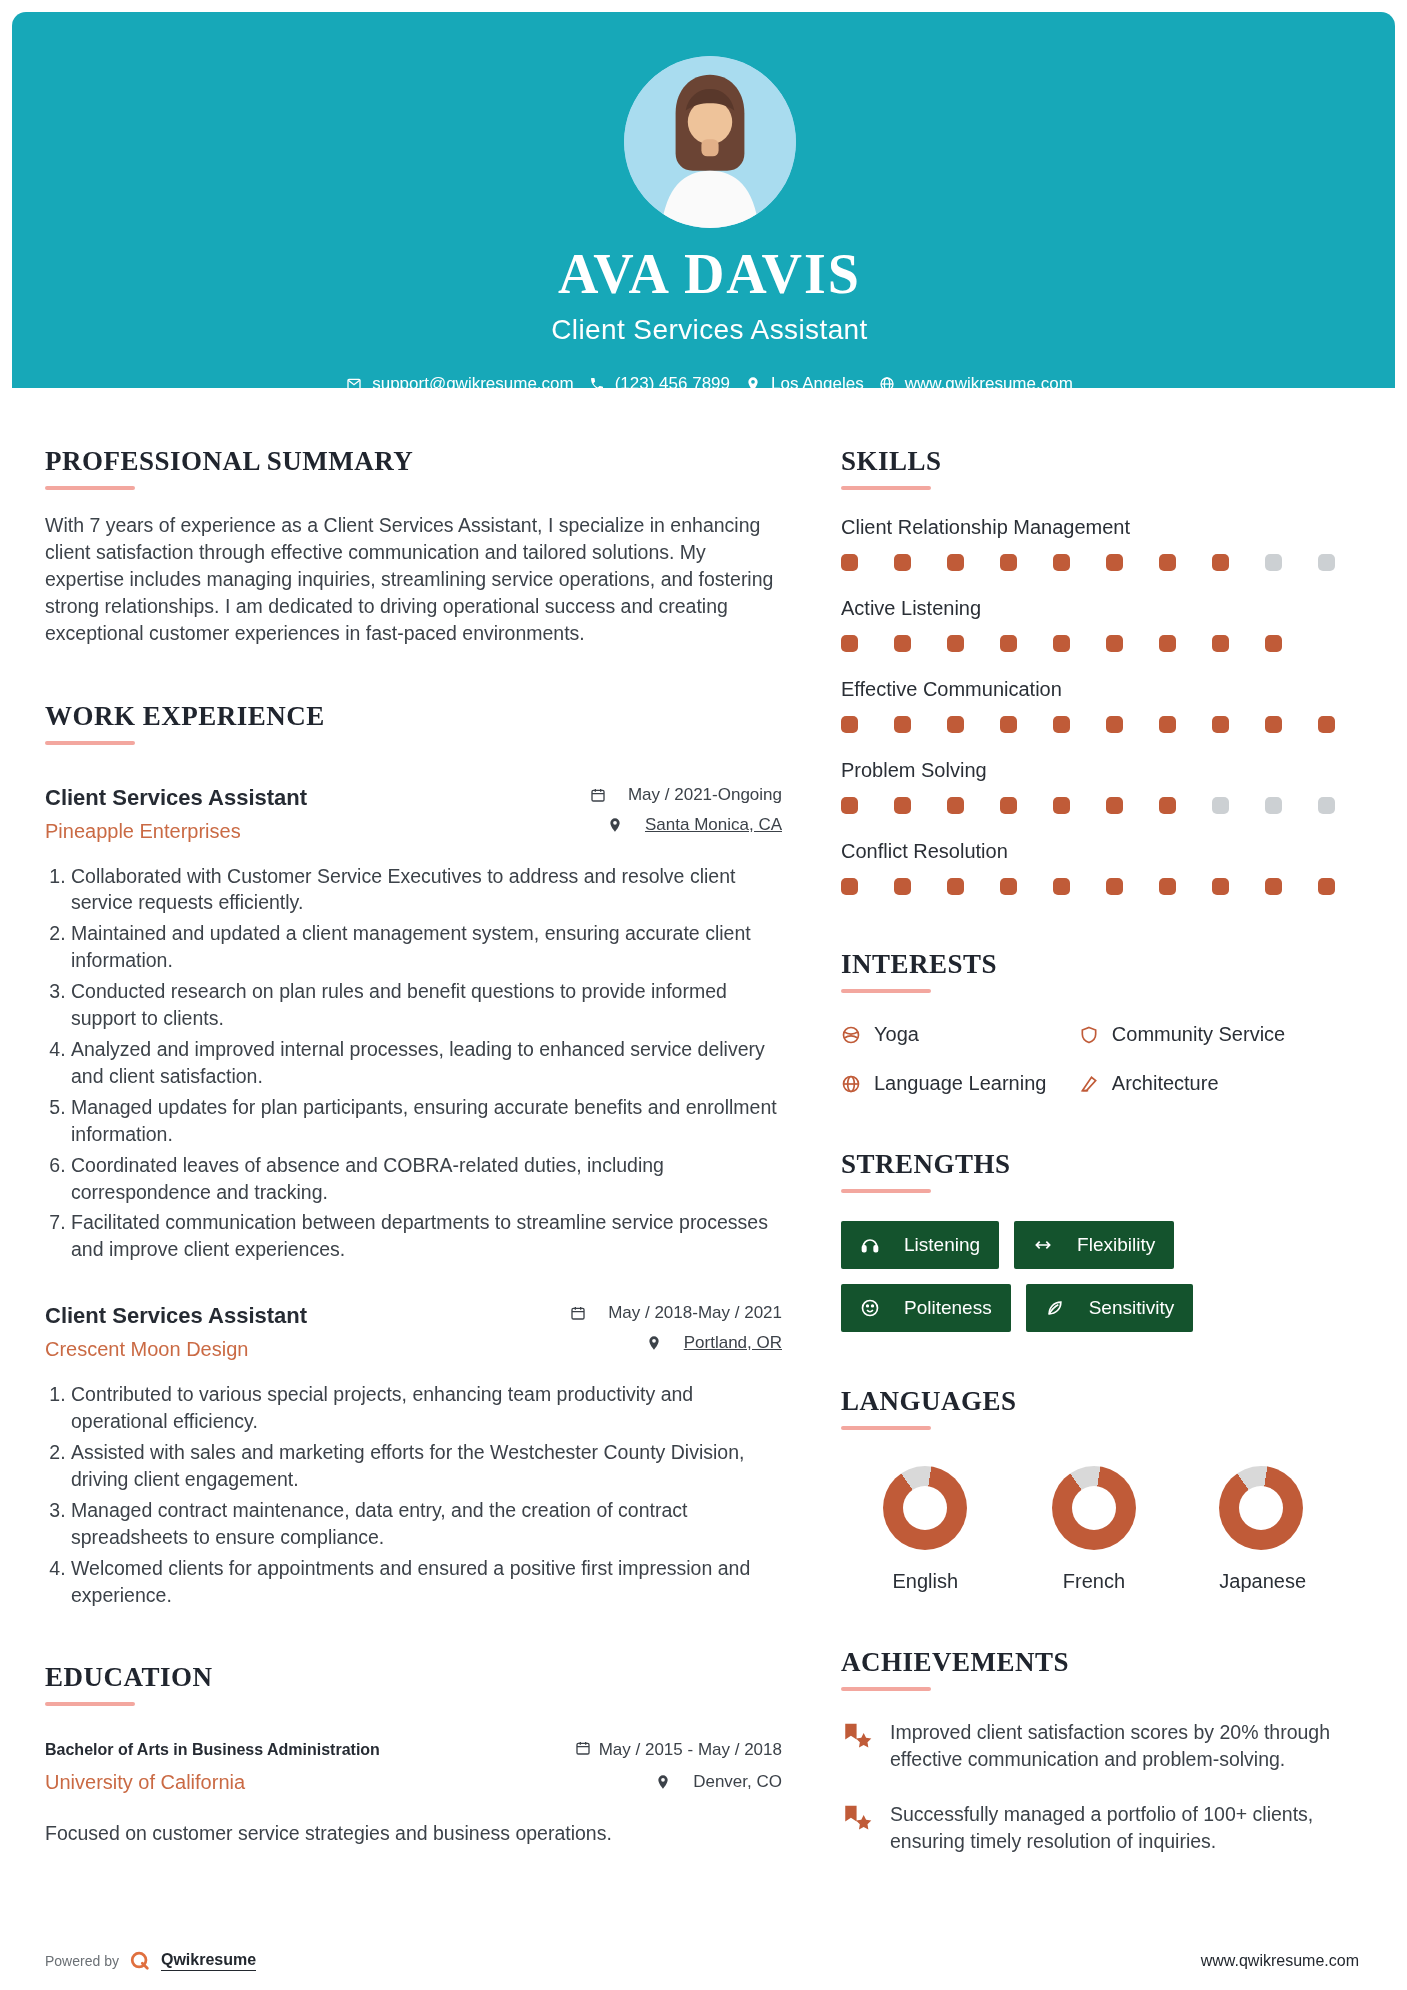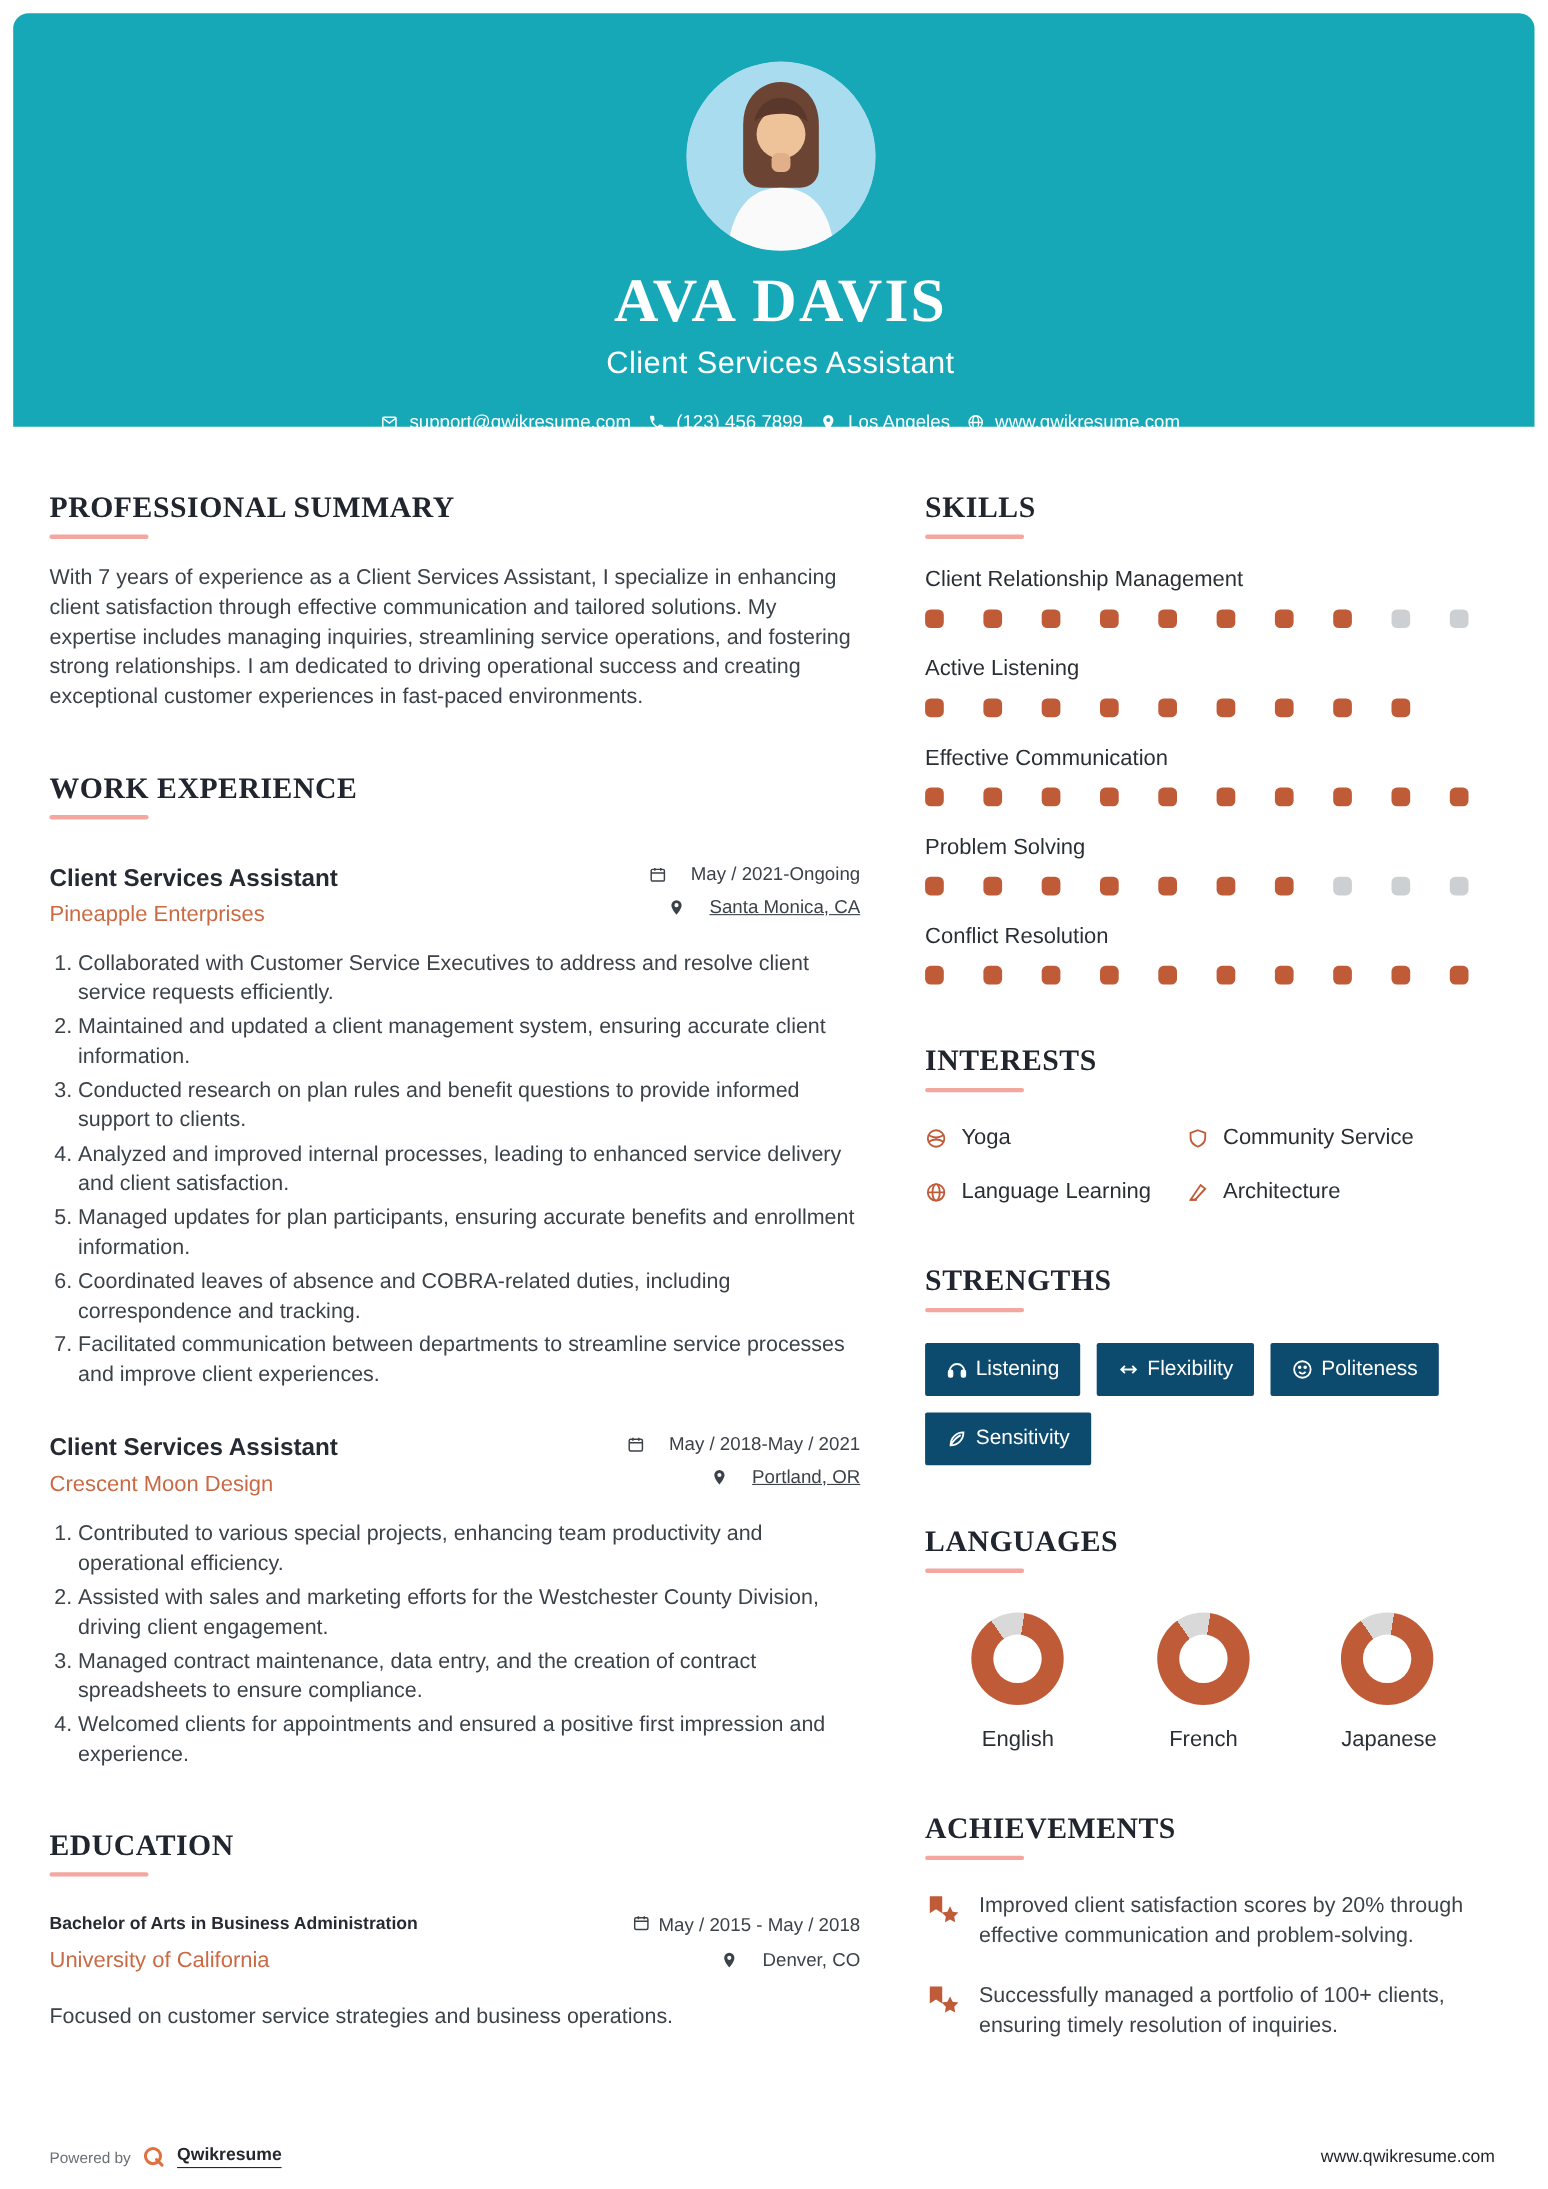--- a/index.html
+++ b/index.html
@@ -88,22 +88,22 @@
   
   .interests-grid {
     display: grid; grid-template-columns: 47% 53%;
     row-gap: 26px; margin-top: 30px;
   }
   .interest { display: flex; align-items: center; gap: 13px; font-size: 20px; color: #2a2f36; }
 
   
   .chips { display: flex; flex-wrap: wrap; gap: 15px; margin-top: 28px; }
   .chip {
-    background: #0c4a6e; color: #fff; font-size: 19px;
-    padding: 13px 19px; display: inline-flex; align-items: center; gap: 7px;
+    background: #14532d; color: #fff; font-size: 19px;
+    padding: 13px 19px; display: inline-flex; align-items: center; gap: 24px;
     border-radius: 2px;
   }
 
   
   .langs { display: grid; grid-template-columns: 1fr 1fr 1fr; margin-top: 36px; justify-items: center; }
   .donut { width: 84px; height: 84px; border-radius: 50%; position: relative; }
   .donut::after { content: ""; position: absolute; inset: 20px; background: #fff; border-radius: 50%; }
   .lang-label { margin-top: 20px; font-size: 20px; color: #2a2f36; text-align: center; }
 
   

